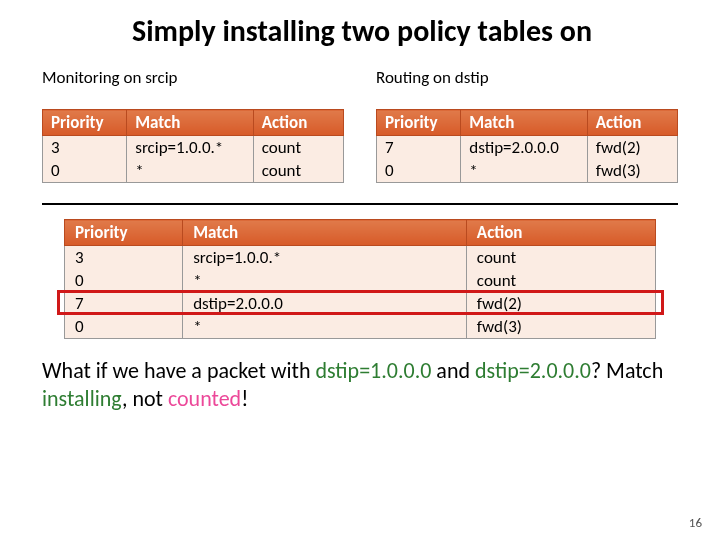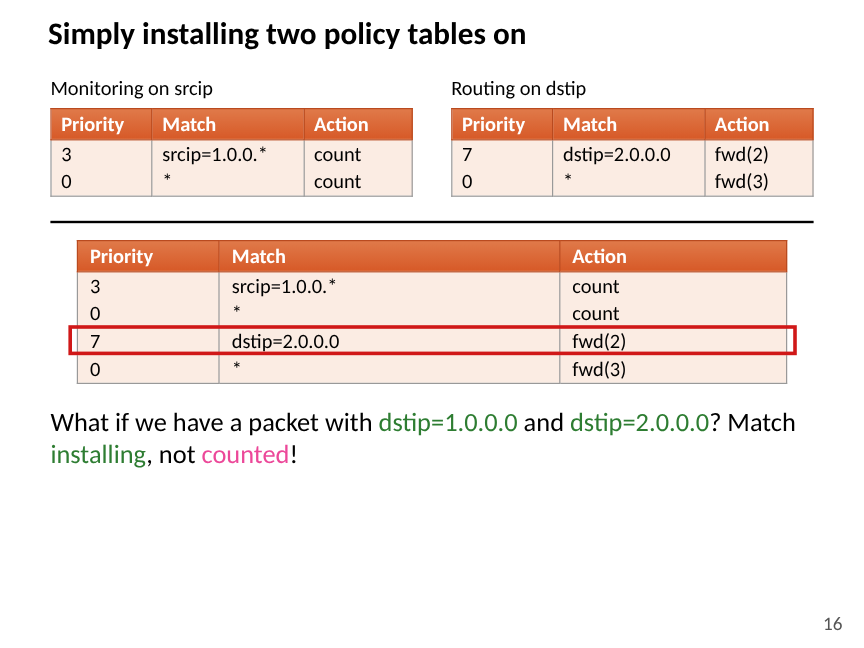--- a/index.html
+++ b/index.html
@@ -6,36 +6,37 @@
   html, body { margin: 0; padding: 0; }
   body {
     width: 720px;
     height: 540px;
     font-family: Calibri, "Segoe UI", Arial, sans-serif;
     background: #fff;
     position: relative;
     color: #000;
   }
   .title {
+    text-align: center;
     font-weight: 700;
-    font-size: 26px;
+    font-size: 30px;
     line-height: 1.1;
     padding: 14px 36px 8px 40px;
   }
   .top-wrap {
     display: flex;
     justify-content: space-between;
     padding: 12px 42px 0 42px;
   }
   .col {
     width: 302px;
   }
   .col-label {
     font-size: 17px;
-    margin-bottom: 6px;
+    margin-bottom: 21px;
   }
   table.policy {
     border-collapse: collapse;
     width: 100%;
     font-size: 17px;
   }
   table.policy th {
     background: #d95b2b;
     background: linear-gradient(#e07a4a, #d75a28);
     color: #fff;
@@ -95,21 +96,21 @@
     padding: 18px 40px 0 42px;
     line-height: 1.25;
   }
   .question .ip { color: #2e7d32; }
   .question .fwd { color: #2e7d32; }
   .question .cnt { color: #ec4899; }
   .page-num {
     position: absolute;
     right: 18px;
     bottom: 10px;
-    font-size: 16px;
+    font-size: 13px;
     color: #555;
   }
 </style>
 </head>
 <body>
 
 <div class="title">
   <span>Simply installing two policy tables on</span><br>
 </div>
 

